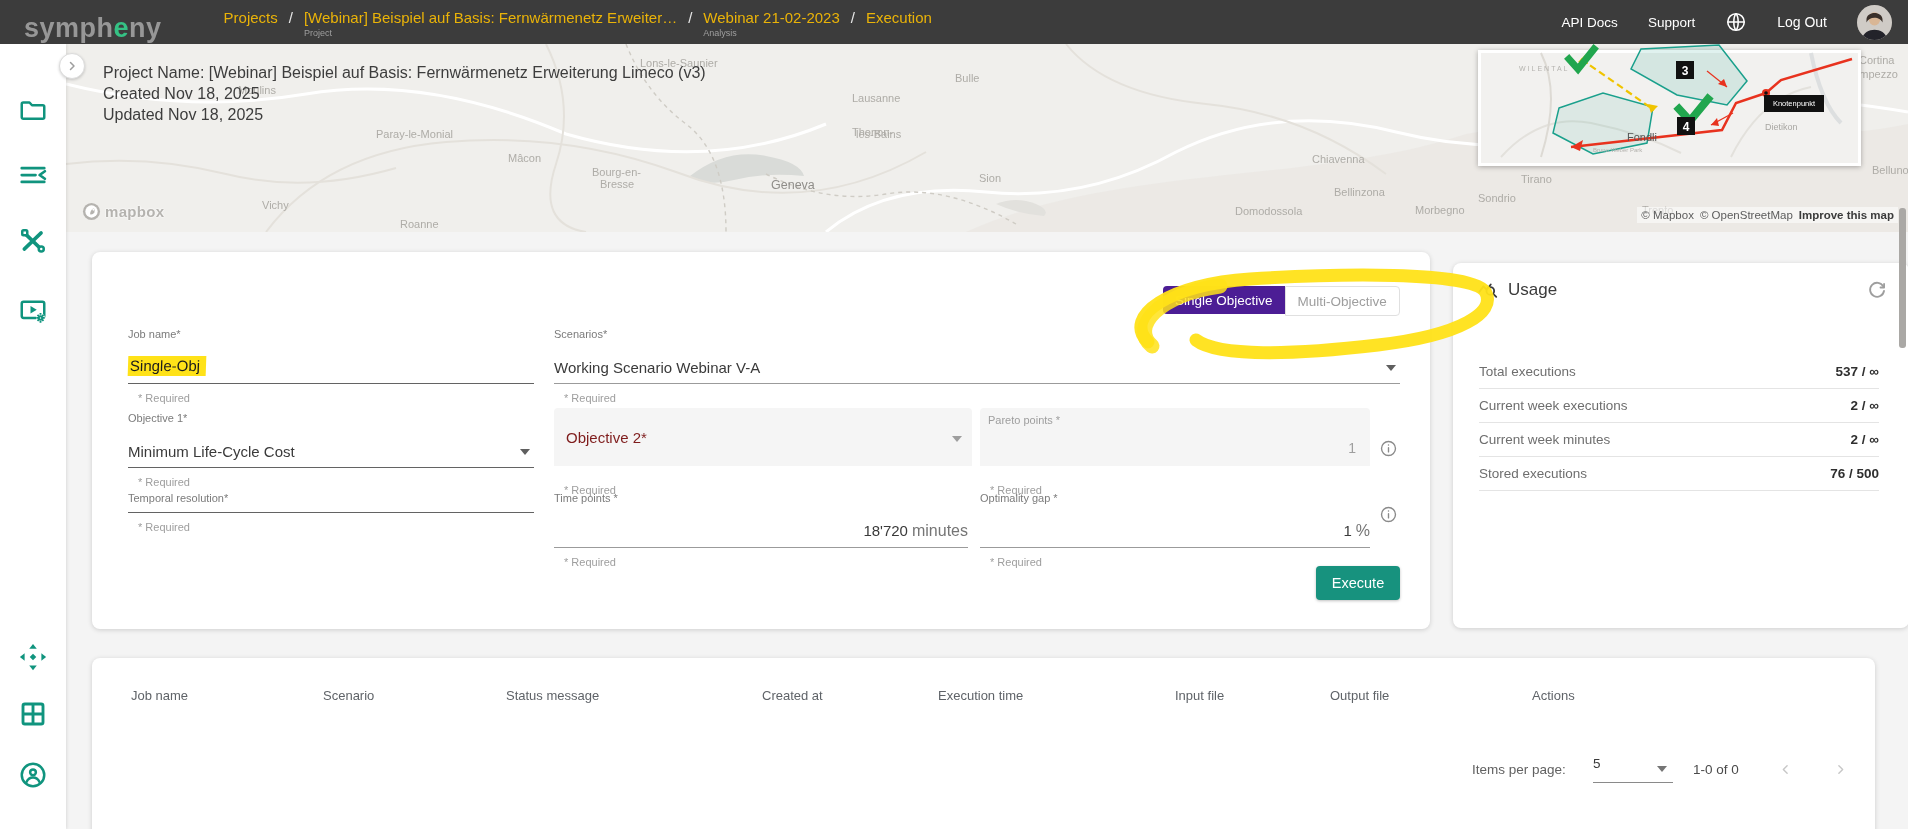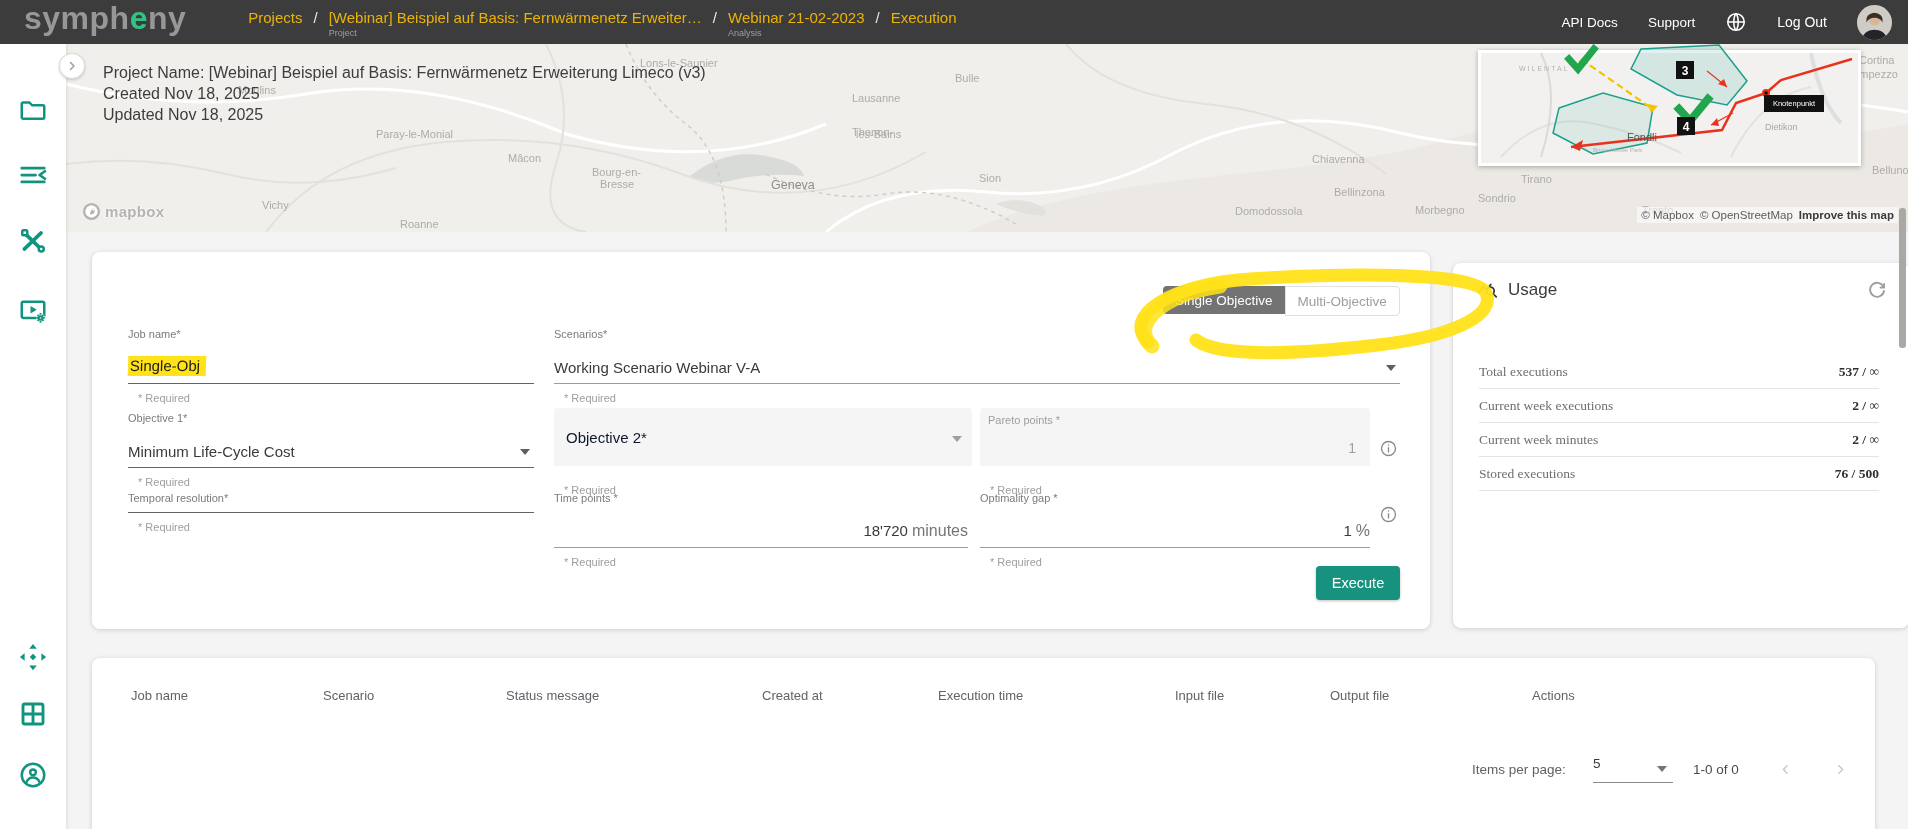--- a/index.html
+++ b/index.html
@@ -2,21 +2,21 @@
 <html><head>
 <meta charset="utf-8">
 <style>
   html,body{margin:0;padding:0;}
   #app{position:relative;width:1908px;height:829px;overflow:hidden;background:#f4f4f4;
        font-family:"Liberation Sans",sans-serif;color:#3a3a3a;}
 
   
   .navbar{position:absolute;left:0;top:0;width:1908px;height:44px;background:#3c3c3c;z-index:40;
           display:flex;align-items:stretch;}
-  .logo{margin-left:24px;display:flex;align-items:flex-start;font-size:32px;font-weight:600;
+  .logo{margin-left:24px;display:flex;align-items:flex-end;font-size:27px;font-weight:600;
         letter-spacing:.5px;color:#979797;}
   .logo .accent{color:#35c184;}
   .crumbs{display:flex;margin-left:62px;padding-top:9px;gap:0;}
   .crumb{display:flex;flex-direction:column;}
   .crumb .main{font-size:15px;color:#eab308;line-height:17px;white-space:nowrap;cursor:pointer;}
   .crumb .sub{font-size:9px;color:#9f9f9f;line-height:11px;margin-top:2px;}
   .crumb-sep{color:#e8e8e8;font-size:15px;line-height:17px;padding:0 11px;}
   .nav-right{margin-left:auto;display:flex;align-items:center;gap:30px;margin-right:16px;}
   .nav-link{color:#fff;font-size:13.5px;cursor:pointer;white-space:nowrap;}
   .nav-link.logout{font-size:14px;}
@@ -52,50 +52,50 @@
 
   
   .card{position:absolute;background:#fff;border-radius:8px;box-shadow:0 1px 5px rgba(0,0,0,.16);}
   .form-card{left:92px;top:252px;width:1338px;height:377px;}
   .usage-card{left:1453px;top:263px;width:456px;height:365px;}
   .table-card{left:92px;top:658px;width:1783px;height:176px;border-radius:8px 8px 0 0;}
 
   
   .toggle{position:absolute;left:1071px;top:34px;display:flex;z-index:3;}
   .toggle .opt{height:28px;display:flex;align-items:center;padding:0 12px;font-size:13.5px;cursor:pointer;}
-  .toggle .opt.sel{background:#737373;color:#fff;border-radius:4px 0 0 4px;}
+  .toggle .opt.sel{background:#4c1d95;color:#fff;border-radius:4px 0 0 4px;}
   .toggle .opt.unsel{background:#fff;color:#9e9e9e;border:1px solid #e0e0e0;border-radius:0 4px 4px 0;}
   .marker-loop{position:absolute;left:1008px;top:-6px;pointer-events:none;z-index:4;}
 
   .fld{position:absolute;}
   .flabel{font-size:11px;color:#7b7b7b;height:20px;}
   .fvalue{height:28px;display:flex;align-items:flex-end;padding-bottom:7px;font-size:15px;color:#3a3a3a;position:relative;}
   .funder{border-bottom:1px solid #9b9b9b;}
   .funder.dark{border-bottom:1.5px solid #636363;}
   .fhint{font-size:11px;color:#9e9e9e;margin-top:8px;padding-left:10px;}
   .hl{background:#ffe218;padding:1px 6px 2px 2px;transform:skewX(-2deg);display:inline-block;color:#1c1c1c;}
   .caret{position:absolute;right:4px;bottom:12px;width:0;height:0;
          border-left:5px solid transparent;border-right:5px solid transparent;border-top:6px solid #5f5f5f;cursor:pointer;}
   .caret.gray{border-top-color:#9e9e9e;}
   .rightval{margin-left:auto;display:flex;align-items:baseline;gap:4px;}
   .suffix{font-size:16px;color:#757575;}
   .disabled-box{position:absolute;background:#f5f5f5;border-radius:4px 4px 0 0;}
-  .disabled-box .ph{position:absolute;left:12px;top:50%;transform:translateY(-50%);font-size:15px;color:#0f172a;}
+  .disabled-box .ph{position:absolute;left:12px;top:50%;transform:translateY(-50%);font-size:15px;color:#7f1d1d;}
   .disabled-box .dlabel{position:absolute;left:8px;top:6px;font-size:11px;color:#9e9e9e;}
   .disabled-box .dval{position:absolute;right:14px;bottom:10px;font-size:14px;color:#9e9e9e;}
   .info-ic{position:absolute;width:17px;height:17px;cursor:pointer;}
   .exec-btn{position:absolute;left:1224px;top:314px;width:84px;height:34px;background:#17927e;color:#fff;
             border:none;border-radius:4px;font-size:14.5px;font-family:"Liberation Sans",sans-serif;
             cursor:pointer;box-shadow:0 1px 3px rgba(0,0,0,.25);}
 
   
   .usage-head{position:absolute;left:24px;top:16px;display:flex;align-items:center;gap:9px;}
   .usage-title{font-size:17px;color:#3b3b3b;}
   .refresh{position:absolute;right:22px;top:18px;width:20px;height:20px;cursor:pointer;color:#9e9e9e;}
-  .usage-rows{position:absolute;left:26px;right:30px;top:92px;font-family:Liberation Serif, serif;}
+  .usage-rows{position:absolute;left:26px;right:30px;top:92px;}
   .urow{height:33px;display:flex;align-items:center;border-bottom:1px solid #e4e4e4;}
   .ulabel{font-size:13.5px;color:#6e6e6e;}
   .uval{margin-left:auto;font-size:13.5px;font-weight:700;color:#2f2f2f;}
 
   
   .thead{position:absolute;left:0;top:30px;width:100%;display:grid;
          grid-template-columns:192px 183px 256px 176px 237px 155px 202px 1fr;padding-left:39px;box-sizing:border-box;}
   .th{font-size:13px;color:#5f6368;font-weight:500;}
   .pagination{position:absolute;left:0;top:96px;width:100%;height:44px;}
   .pg-label{position:absolute;left:1380px;top:8px;font-size:13.5px;color:#616161;}

